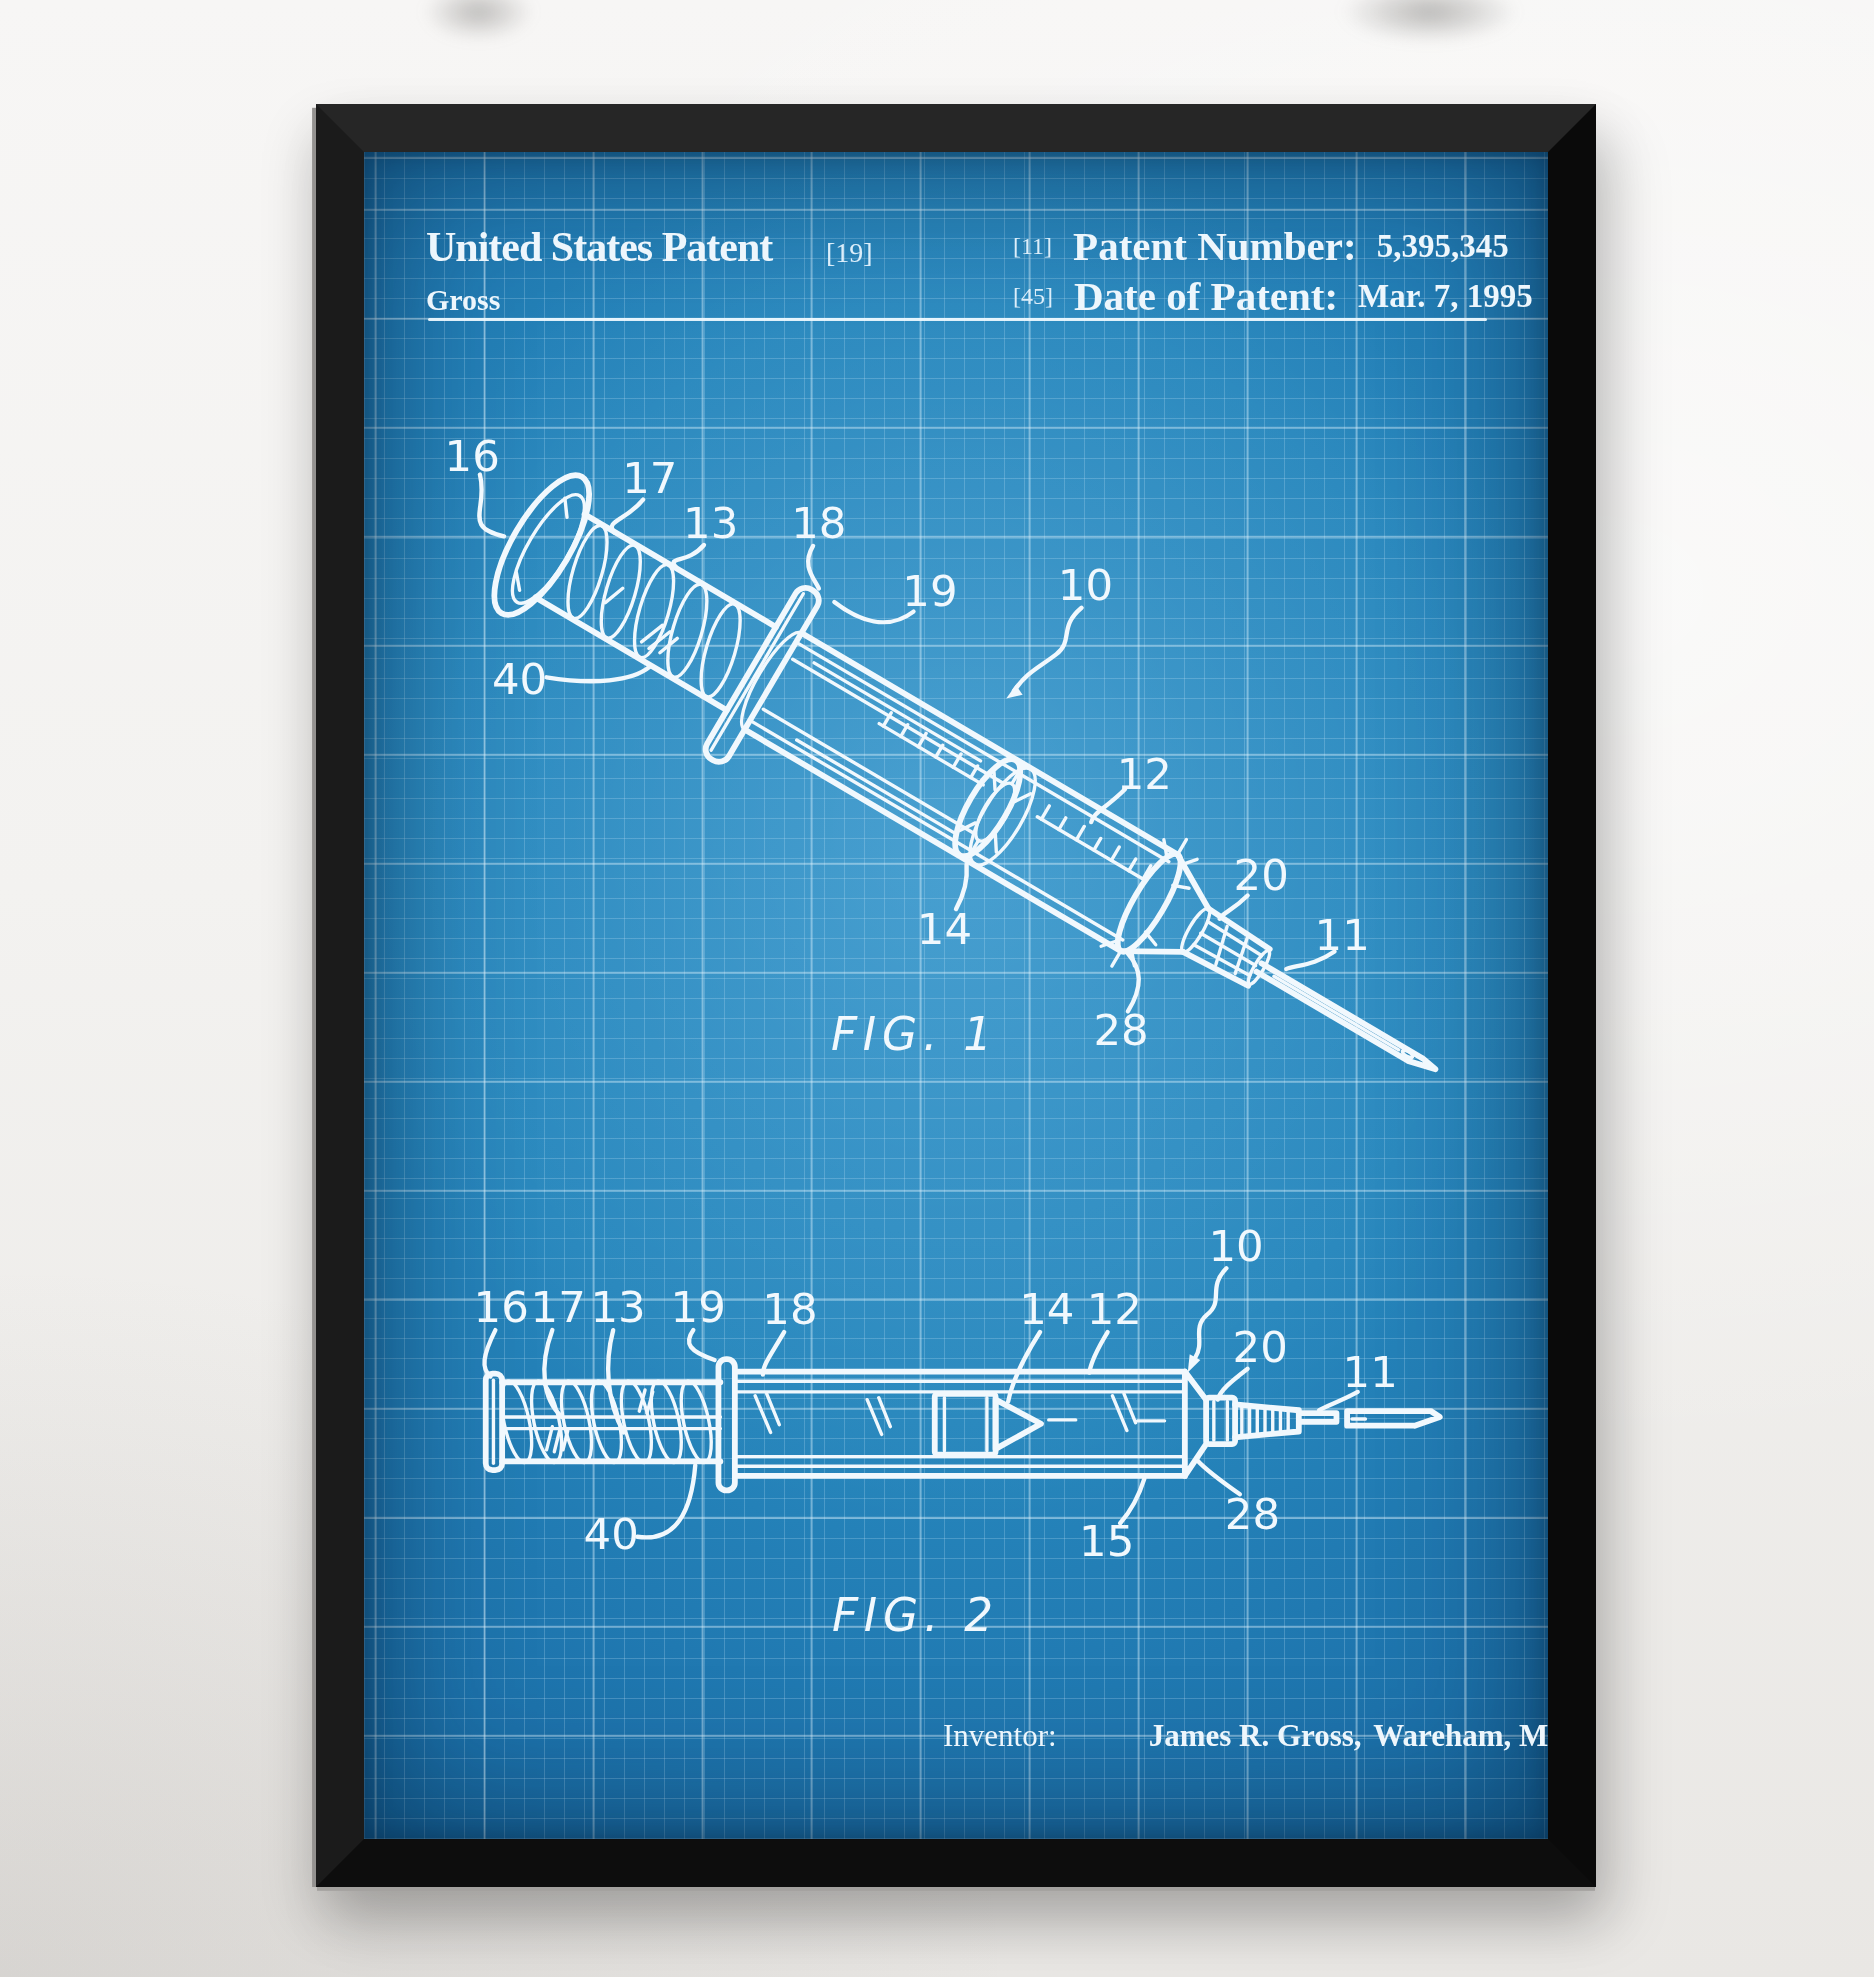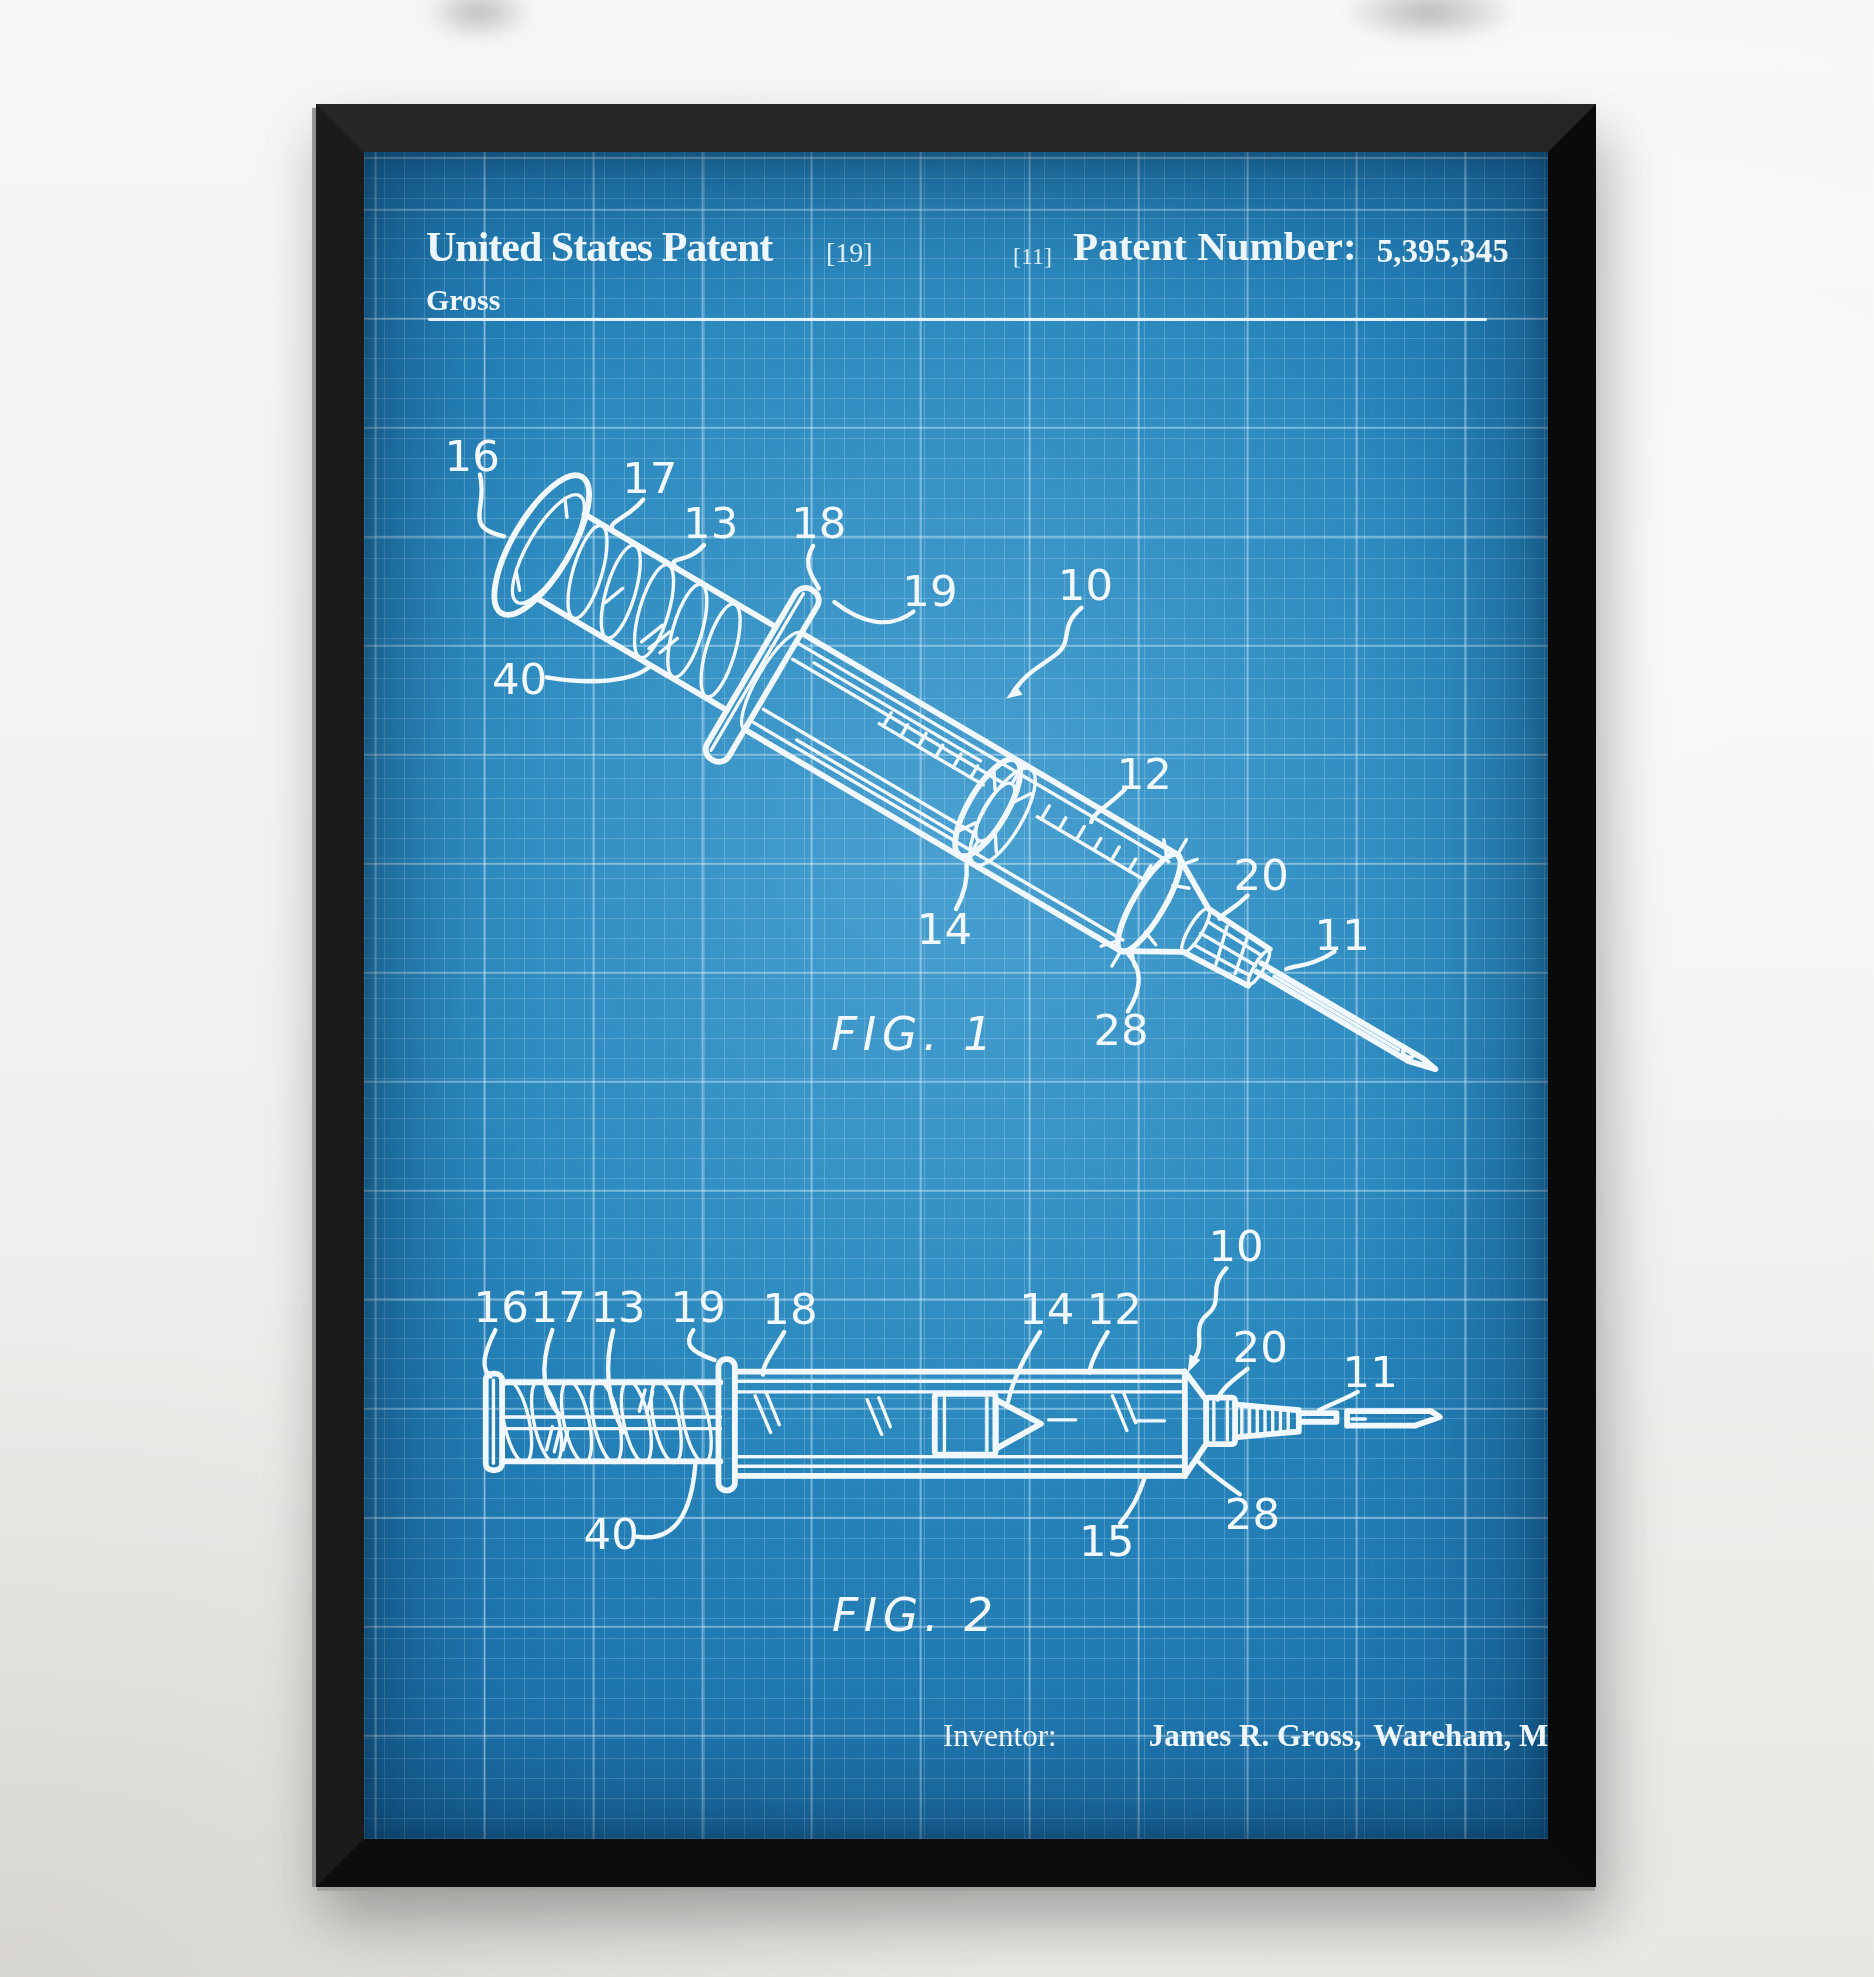--- a/index.html
+++ b/index.html
@@ -31,21 +31,21 @@
            repeating-linear-gradient(90deg, rgba(198,230,249,.24) 0 1.4px, rgba(0,0,0,0) 1.4px 20px),
            repeating-linear-gradient(0deg,  rgba(198,230,249,.24) 0 1.4px, rgba(0,0,0,0) 1.4px 20px),
            radial-gradient(125% 95% at 50% 42%, #3093ca 0%, #2787bd 35%, #1d73ac 60%, #135f95 82%, #0d5187 100%);
          background-position:0 0, 10.6px 0, 0 6.8px, 0 0, 0 0, 0 0;
          box-shadow:inset 0 0 145px rgba(2,26,50,.55), inset 0 0 27px rgba(2,26,50,.35);}
 
   .hdr-title{position:absolute;left:62px;top:71px;font-size:42px;font-weight:700;letter-spacing:-1px;
              color:#edf6fc;white-space:nowrap;}
   .hdr-code{position:absolute;left:462px;top:85px;font-size:28px;color:#dceefa;}
   .hdr-name{position:absolute;left:62px;top:131px;font-size:30px;font-weight:700;color:#edf6fc;}
-  .pn-row{position:absolute;left:649px;right:64px;display:flex;align-items:flex-end;color:#edf6fc;}
+  .pn-row{position:absolute;left:649px;right:64px;display:flex;align-items:center;color:#edf6fc;}
   .pn-row.r1{top:70px;}
   .pn-row.r2{top:120px;}
   .pn-row .bracket{font-size:24px;color:#dceefa;}
   .pn-row .lab{font-size:41px;font-weight:700;margin-left:21px;white-space:nowrap;}
   .pn-row .val{font-size:33px;font-weight:700;margin-left:auto;white-space:nowrap;padding-left:20px;}
   .hdr-rule{position:absolute;left:64px;top:166px;width:1059px;height:2.9px;
             background:rgba(240,250,255,.92);border-radius:1.9px;}
 
   .inventor{position:absolute;left:579px;top:1566px;font-size:31px;color:#edf6fc;white-space:nowrap;}
   .inventor .ilab{font-weight:400;margin-right:92px;}
@@ -73,20 +73,25 @@
     <div class="print">
 
       <div class="hdr-title">United States Patent</div>
       <div class="hdr-code">[19]</div>
       <div class="hdr-name">Gross</div>
 
       <div class="pn-row r1">
         <span class="bracket">[11]</span>
         <span class="lab">Patent Number:</span>
         <span class="val">5,395,345</span>
+      </div>
+      <div class="pn-row r2">
+        <span class="bracket">[45]</span>
+        <span class="lab">Date of Patent:</span>
+        <span class="val">Mar. 7, 1995</span>
       </div>
       <div class="hdr-rule"></div>
 
       <div class="inventor">
         <span class="ilab">Inventor:</span><span class="iname">James R. Gross,</span><span class="iloc">Wareham, Mass.</span>
       </div>
 
       <svg class="art" viewBox="377 158 1226 1747">
 
         <g>

